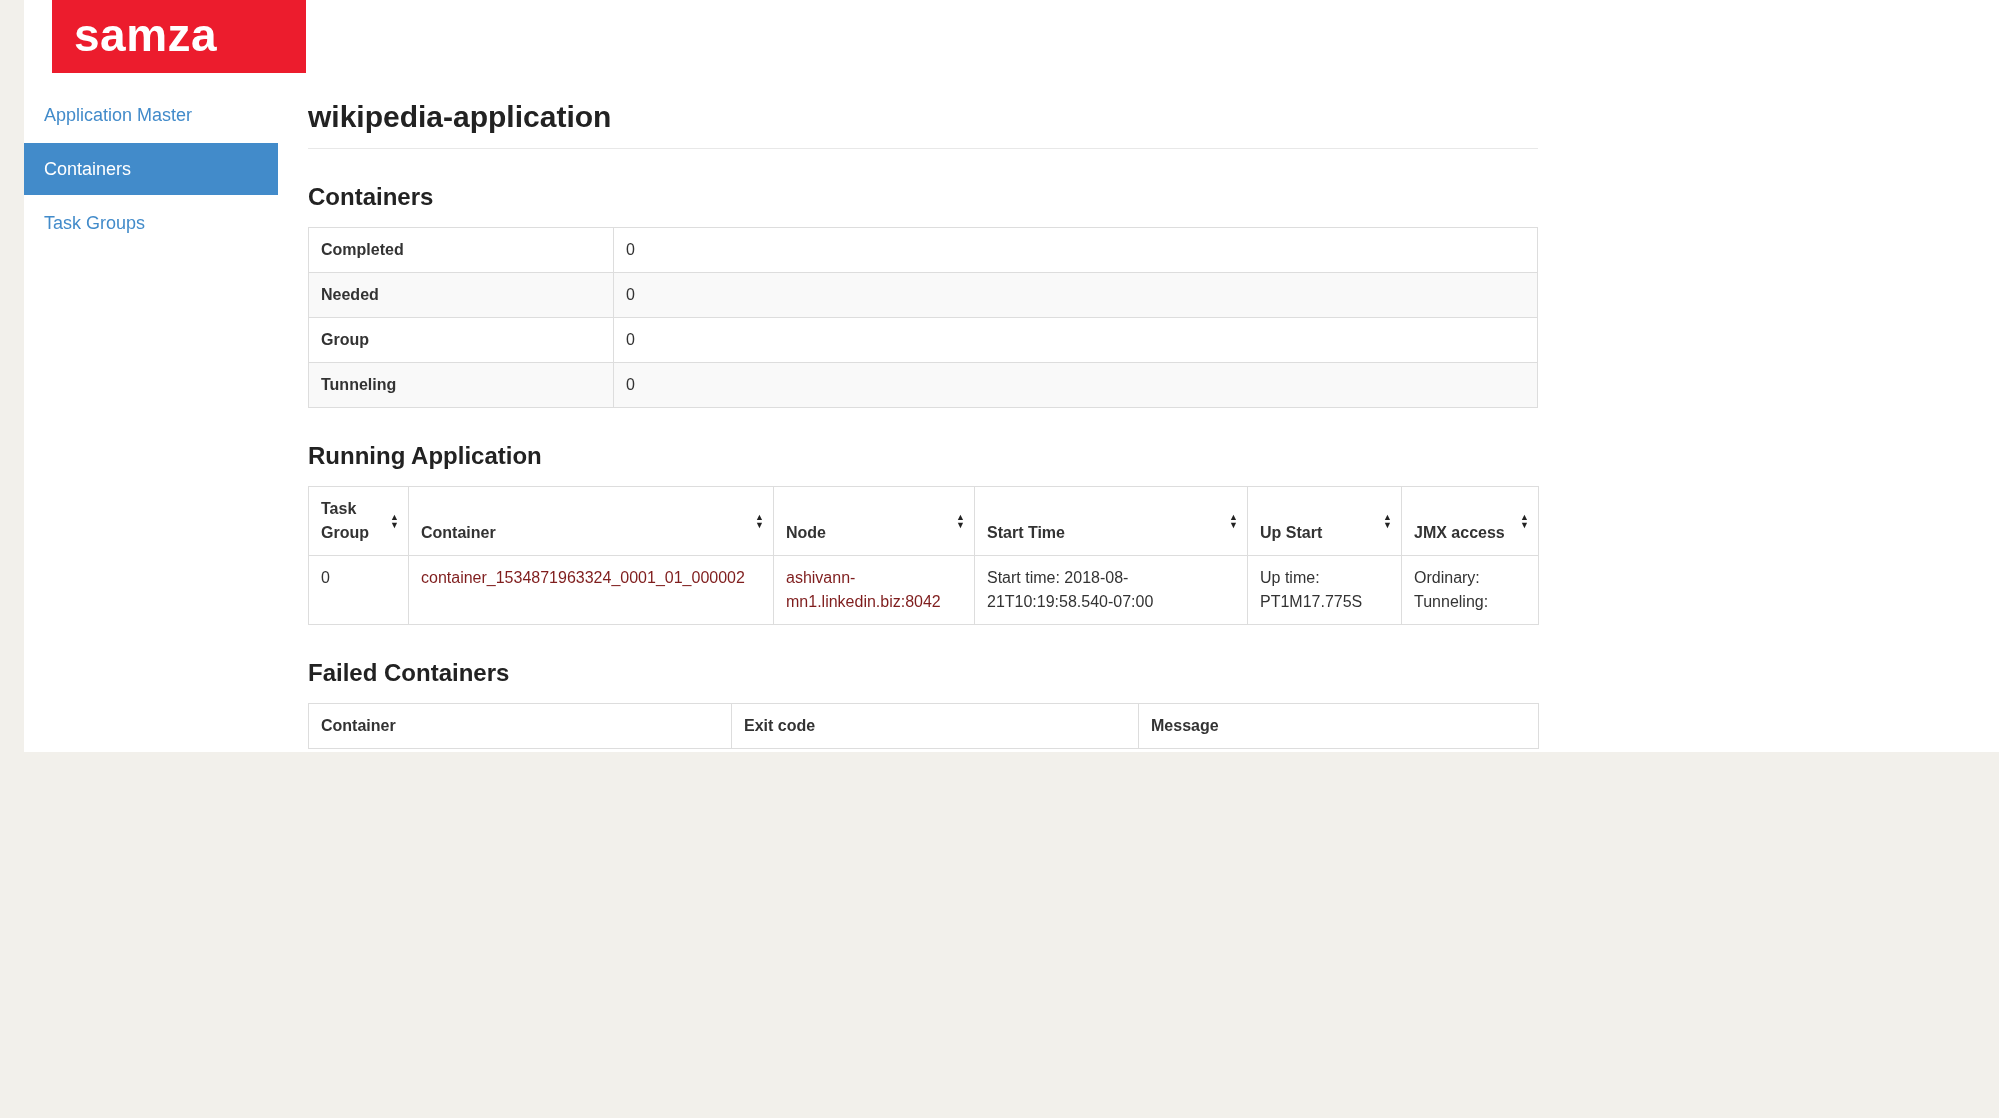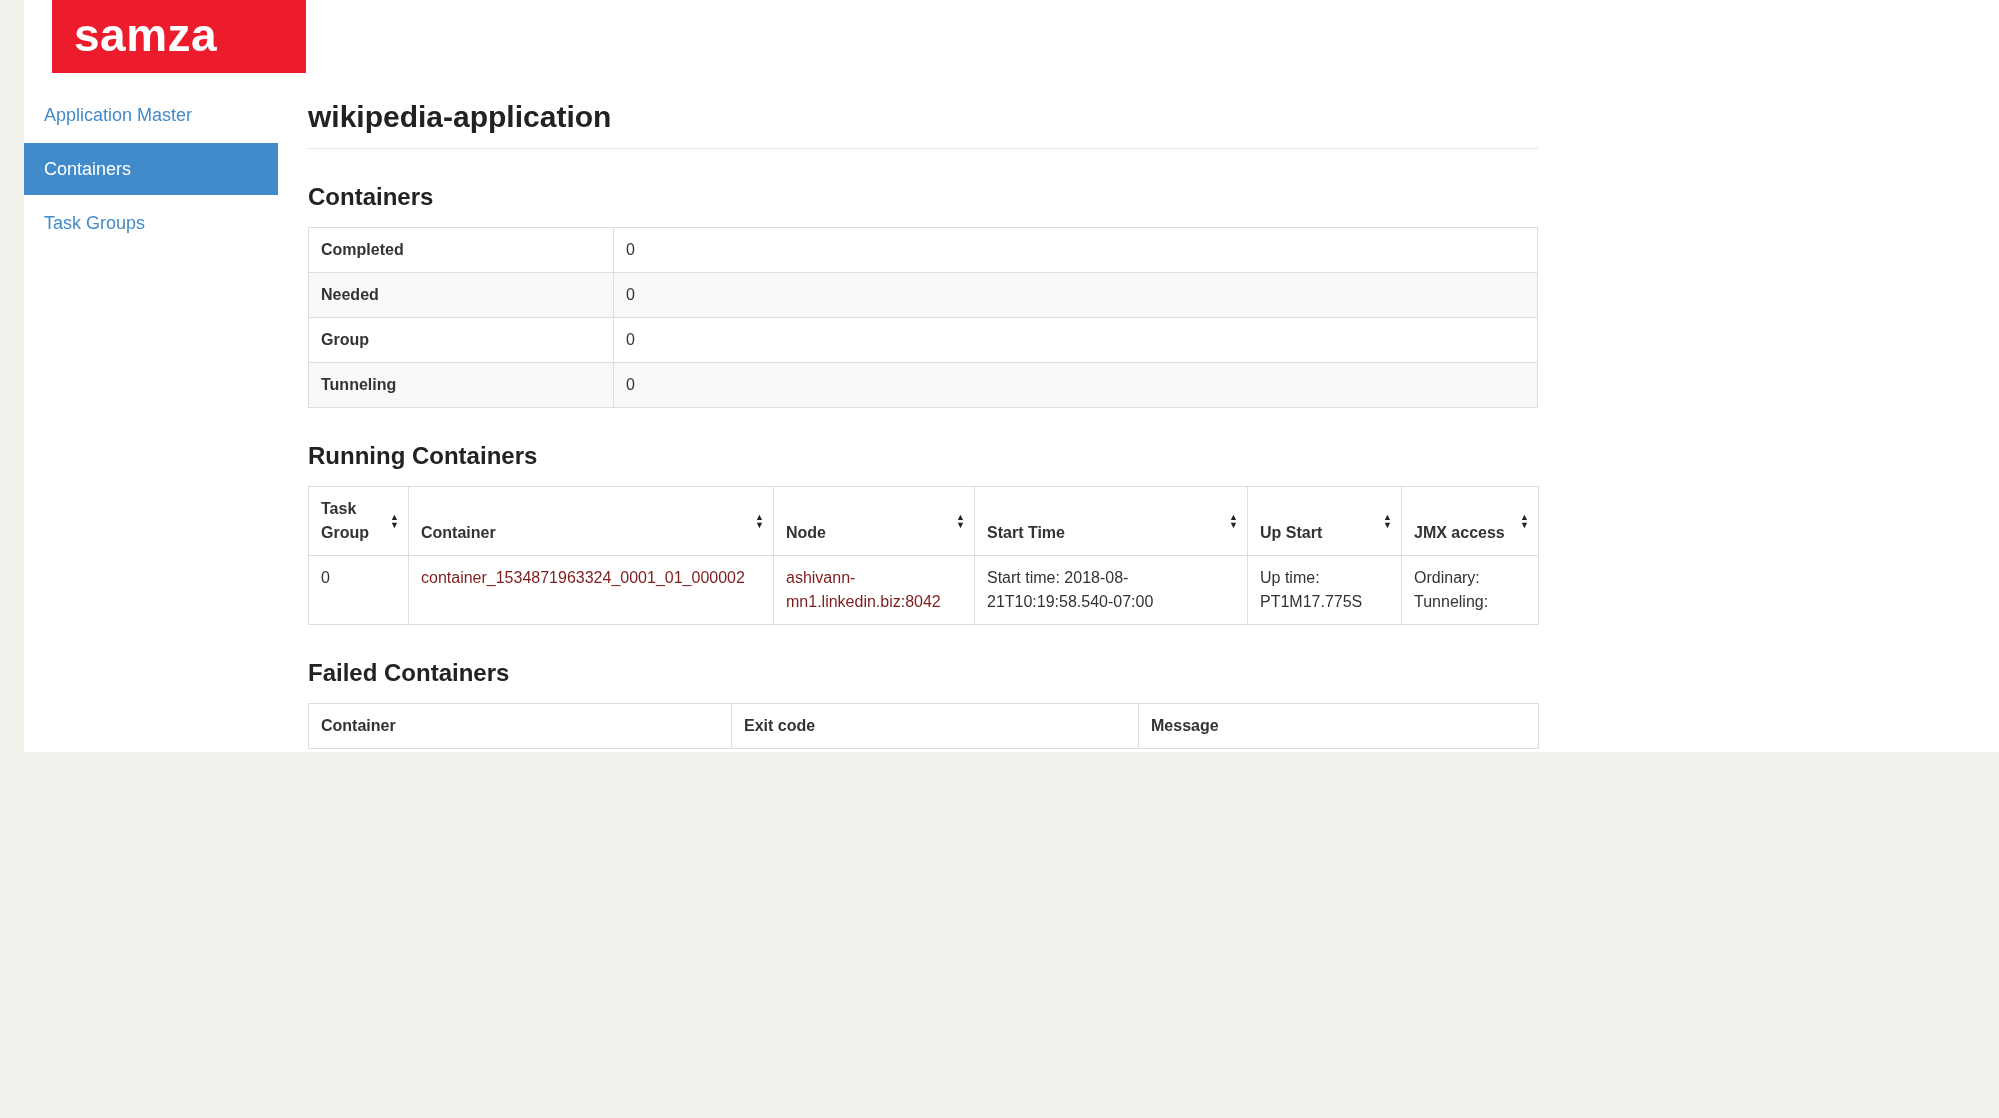--- a/index.html
+++ b/index.html
@@ -151,21 +151,21 @@
             <td class="stat-label">Group</td>
             <td class="stat-value">0</td>
           </tr>
           <tr>
             <td class="stat-label">Tunneling</td>
             <td class="stat-value">0</td>
           </tr>
         </tbody>
       </table>
 
-      <h2 class="section-heading">Running Containers</h2>
+      <h2 class="section-heading">Running Application</h2>
       <table class="running-table">
         <colgroup>
           <col style="width:100px">
           <col style="width:365px">
           <col style="width:201px">
           <col style="width:273px">
           <col style="width:154px">
           <col style="width:137px">
         </colgroup>
         <thead>

